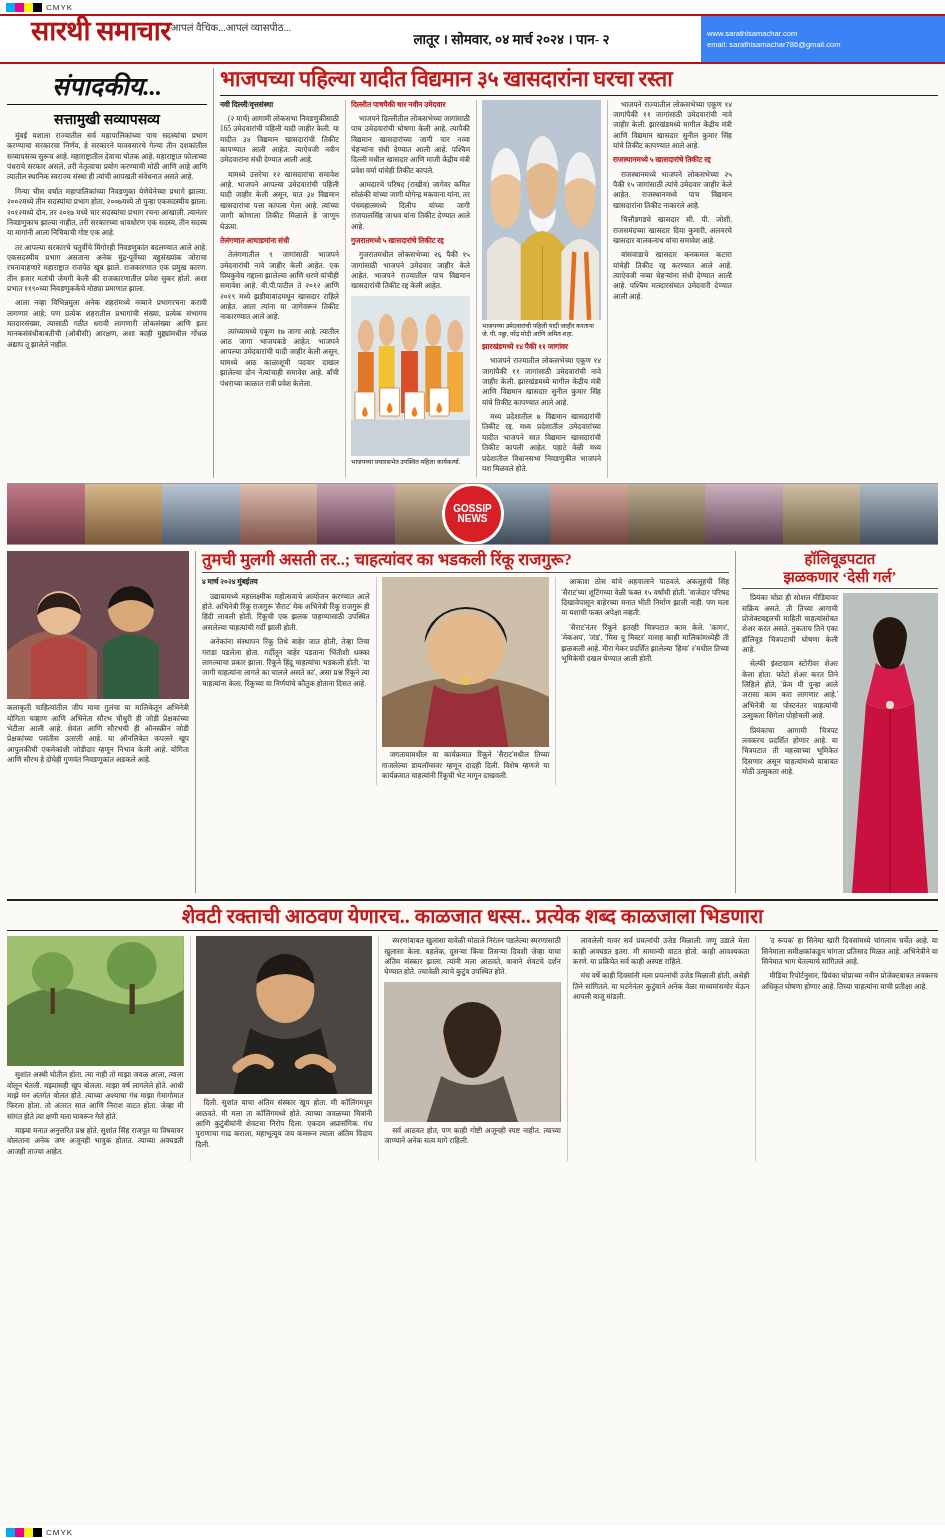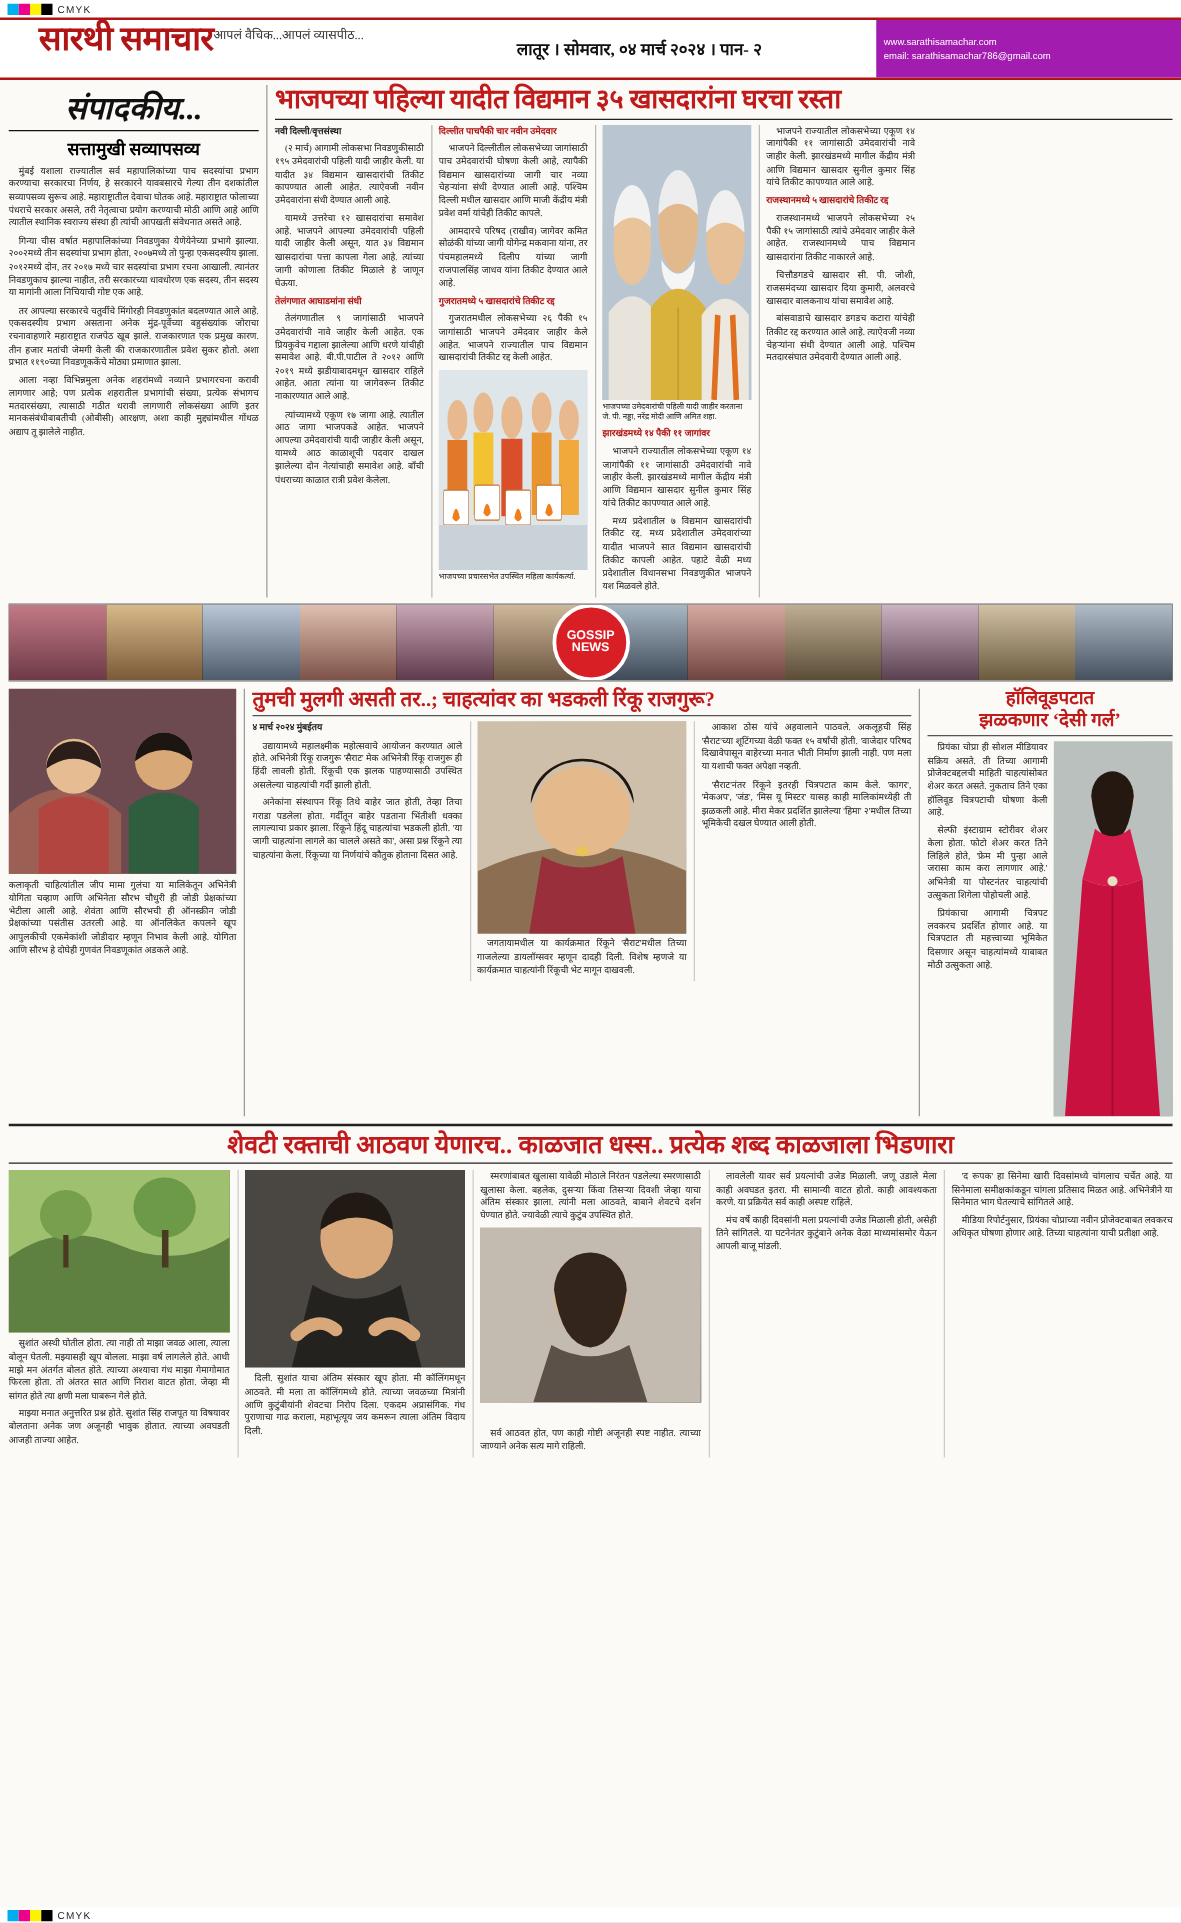--- a/index.html
+++ b/index.html
@@ -10,21 +10,21 @@
   .cmyk-bar{height:14px;background:#ffffff;display:flex;align-items:center;}
   .cmyk-left{display:flex;align-items:center;margin-left:6px;font-size:8px;letter-spacing:1px;font-family:"Liberation Sans",sans-serif;}
   .swatch{width:9px;height:9px;display:inline-block;margin-right:0px;}
 
   
   .masthead{display:flex;align-items:stretch;border-top:2px solid #b01414;border-bottom:2px solid #b01414;background:#fff;height:46px;}
   .mast-left{width:310px;padding:2px 6px;display:flex;justify-content:center;}
   .mast-title{font-size:27px;font-weight:bold;color:#b01414;font-family:"Liberation Serif",serif;line-height:1;letter-spacing:-0.5px;}
   .mast-sub{font-size:10px;color:#333;margin-top:2px;}
   .mast-mid{flex:1;display:flex;align-items:center;justify-content:center;font-size:13.5px;font-weight:bold;color:#111;}
-  .mast-right{width:232px;background:#a21caf;color:#fff;font-size:7.6px;padding:5px 6px;display:flex;flex-direction:column;justify-content:center;font-family:"Liberation Sans",sans-serif;}
+  .mast-right{width:232px;background:#3b82f6;color:#fff;font-size:7.6px;padding:5px 6px;display:flex;flex-direction:column;justify-content:center;font-family:"Liberation Sans",sans-serif;}
   .mast-right div{line-height:1.5;}
   .col-text{font-size:7.3px;line-height:1.42;text-align:justify;color:#1b1b1b;}
   .col-text p{margin:0 0 4px 0;text-indent:8px;}
   .thinrule{border-top:1px solid #555;}
 
   
   .body-wrap{padding:4px 7px 0 7px;}
   .top-section{display:flex;gap:6px;}
   .edit-col{width:200px;border-right:1px solid #999;padding-right:6px;}
   .edit-head{font-size:25px;font-weight:bold;font-style:italic;color:#111;text-align:center;border-bottom:1px solid #111;padding-bottom:2px;}
@@ -120,21 +120,21 @@
       <div class="lead-col">
         <div class="lead-head-rule">
           <div class="lead-head">भाजपच्या पहिल्या यादीत विद्यमान ३५ खासदारांना घरचा रस्ता</div>
         </div>
 
         <div class="lead-grid">
 
           <div class="lc">
             <div class="col-text">
               <p style="font-weight:bold;text-indent:0">नवी दिल्ली/वृत्तसंस्था</p>
-              <p>(२ मार्च) आगामी लोकसभा निवडणुकीसाठी १९५ उमेदवारांची पहिली यादी जाहीर केली. या यादीत ३४ विद्यमान खासदारांची तिकीट कापण्यात आली आहेत. त्याऐवजी नवीन उमेदवारांना संधी देण्यात आली आहे.</p>
+              <p>(२ मार्च) आगामी लोकसभा निवडणुकीसाठी 165 उमेदवारांची पहिली यादी जाहीर केली. या यादीत ३४ विद्यमान खासदारांची तिकीट कापण्यात आली आहेत. त्याऐवजी नवीन उमेदवारांना संधी देण्यात आली आहे.</p>
               <p>यामध्ये उत्तरेचा १२ खासदारांचा समावेश आहे. भाजपने आपल्या उमेदवारांची पहिली यादी जाहीर केली असून, यात ३४ विद्यमान खासदारांचा पत्ता कापला गेला आहे. त्यांच्या जागी कोणाला तिकीट मिळाले हे जाणून घेऊया.</p>
               <p style="font-weight:bold;color:#b01414;text-indent:0">तेलंगणात आघाडमांना संधी</p>
               <p>तेलंगणातील ९ जागांसाठी भाजपने उमेदवारांची नावे जाहीर केली आहेत. एक प्रियकुवेच गद्दाला झालेल्या आणि धरणे यांचीही समावेश आहे. बी.पी.पाटील ते २०१२ आणि २०१९ मध्ये झडीयाबादमधून खासदार राहिले आहेत. आता त्यांना या जागेवरून तिकीट नाकारण्यात आले आहे.</p>
               <p>त्यांच्यामध्ये एकूण १७ जागा आहे. त्यातील आठ जागा भाजपकडे आहेत. भाजपने आपल्या उमेदवारांची यादी जाहीर केली असून, यामध्ये आठ काळाशूची पदवार दाखल झालेल्या दोन नेत्यांचाही समावेश आहे. बाँची पंधराच्या काळात रात्री प्रवेश केलेला.</p>
             </div>
           </div>
 
           <div class="lc sep">
             <div class="col-text">
               <p style="font-weight:bold;color:#b01414;text-indent:0">दिल्लीत पाचपैकी चार नवीन उमेदवार</p>
@@ -210,21 +210,21 @@
               <p>मध्य प्रदेशातील ७ विद्यमान खासदारांची तिकीट रद्द. मध्य प्रदेशातील उमेदवारांच्या यादीत भाजपने सात विद्यमान खासदारांची तिकीट कापली आहेत. पहाटे वेळी मध्य प्रदेशातील विधानसभा निवडणुकीत भाजपने यश मिळवले होते.</p>
             </div>
           </div>
 
           <div class="lc sep">
             <div class="col-text">
               <p>भाजपने राज्यातील लोकसभेच्या एकूण १४ जागांपैकी ११ जागांसाठी उमेदवारांची नावे जाहीर केली. झारखंडमध्ये मागील केंद्रीय मंत्री आणि विद्यमान खासदार सुनील कुमार सिंह यांचे तिकीट कापण्यात आले आहे.</p>
               <p style="font-weight:bold;color:#b01414;text-indent:0">राजस्थानमध्ये ५ खासदारांचे तिकीट रद्द</p>
               <p>राजस्थानमध्ये भाजपने लोकसभेच्या २५ पैकी १५ जागांसाठी त्यांचे उमेदवार जाहीर केले आहेत. राजस्थानमध्ये पाच विद्यमान खासदारांना तिकीट नाकारले आहे.</p>
               <p>चित्तौडगडचे खासदार सी. पी. जोशी, राजसमंदच्या खासदार दिया कुमारी, अलवरचे खासदार बालकनाथ यांचा समावेश आहे.</p>
-              <p>बांसवाडाचे खासदार डगडच कटारा यांचेही तिकीट रद्द करण्यात आले आहे. त्याऐवजी नव्या चेहऱ्यांना संधी देण्यात आली आहे. पश्चिम मतदारसंघात उमेदवारी देण्यात आली आहे.</p>
+              <p>बांसवाडाचे खासदार कनकमल कटारा यांचेही तिकीट रद्द करण्यात आले आहे. त्याऐवजी नव्या चेहऱ्यांना संधी देण्यात आली आहे. पश्चिम मतदारसंघात उमेदवारी देण्यात आली आहे.</p>
             </div>
           </div>
         </div>
       </div>
     </div>
 
     <div class="gossip">
       <div class="tile" style="background:linear-gradient(180deg,#c27a86,#6d3a46)"></div>
       <div class="tile" style="background:linear-gradient(180deg,#d8b98a,#7a5a38)"></div>
       <div class="tile" style="background:linear-gradient(180deg,#b9c7d6,#4d5b6c)"></div>
@@ -368,21 +368,21 @@
           <p>स्मरणांबाबत खुलासा यावेळी मोठाले निरंतन पडलेल्या स्मरणासाठी खुलासा केला. बहलेक, दुसऱ्या किंवा तिसऱ्या दिवशी जेव्हा याचा अंतिम संस्कार झाला. त्यांनी मला आठवते, बाबाने शेवटचे दर्शन घेण्यात होते. ज्यावेळी त्याचे कुटुंब उपस्थित होते.</p>
         </div>
         <div class="photo ph-woman" style="margin-top:4px">
           <svg viewBox="0 0 170 140" width="100%" height="100%" preserveAspectRatio="none">
             <rect width="170" height="140" fill="#c3bbb0"></rect>
             <ellipse cx="85" cy="54" rx="28" ry="33" fill="#dfb58b"></ellipse>
             <path d="M57 50 a28 30 0 0 1 56 0 q-6 44-28 46 q-22-2-28-46z" fill="#33251b"></path>
             <path d="M55 94 q30 18 60 0 l14 46 l-88 0z" fill="#5c5148"></path>
           </svg>
         </div>
-        <div class="col-text" style="margin-top:20px">
+        <div class="col-text" style="margin-top:4px">
           <p>सर्व आठवत होत, पण काही गोष्टी अजूनही स्पष्ट नाहीत. त्याच्या जाण्याने अनेक सत्य मागे राहिली.</p>
         </div>
       </div>
 
       <div class="bcol">
         <div class="col-text">
           <p>लावलेली यावर सर्व प्रयत्नांची उजेड मिळाली. जणू उडाले मेला काही अवघडत इतरा. मी सामान्यी वाटत होतो. काही आवश्यकता करणे. या प्रक्रियेत सर्व काही अस्पष्ट राहिले.</p>
           <p>मंच वर्षे काही दिवसांनी मला प्रयत्नांची उजेड मिळाली होती, असेही तिने सांगितले. या घटनेनंतर कुटुंबाने अनेक वेळा माध्यमांसमोर येऊन आपली बाजू मांडली.</p>
         </div>
       </div>

